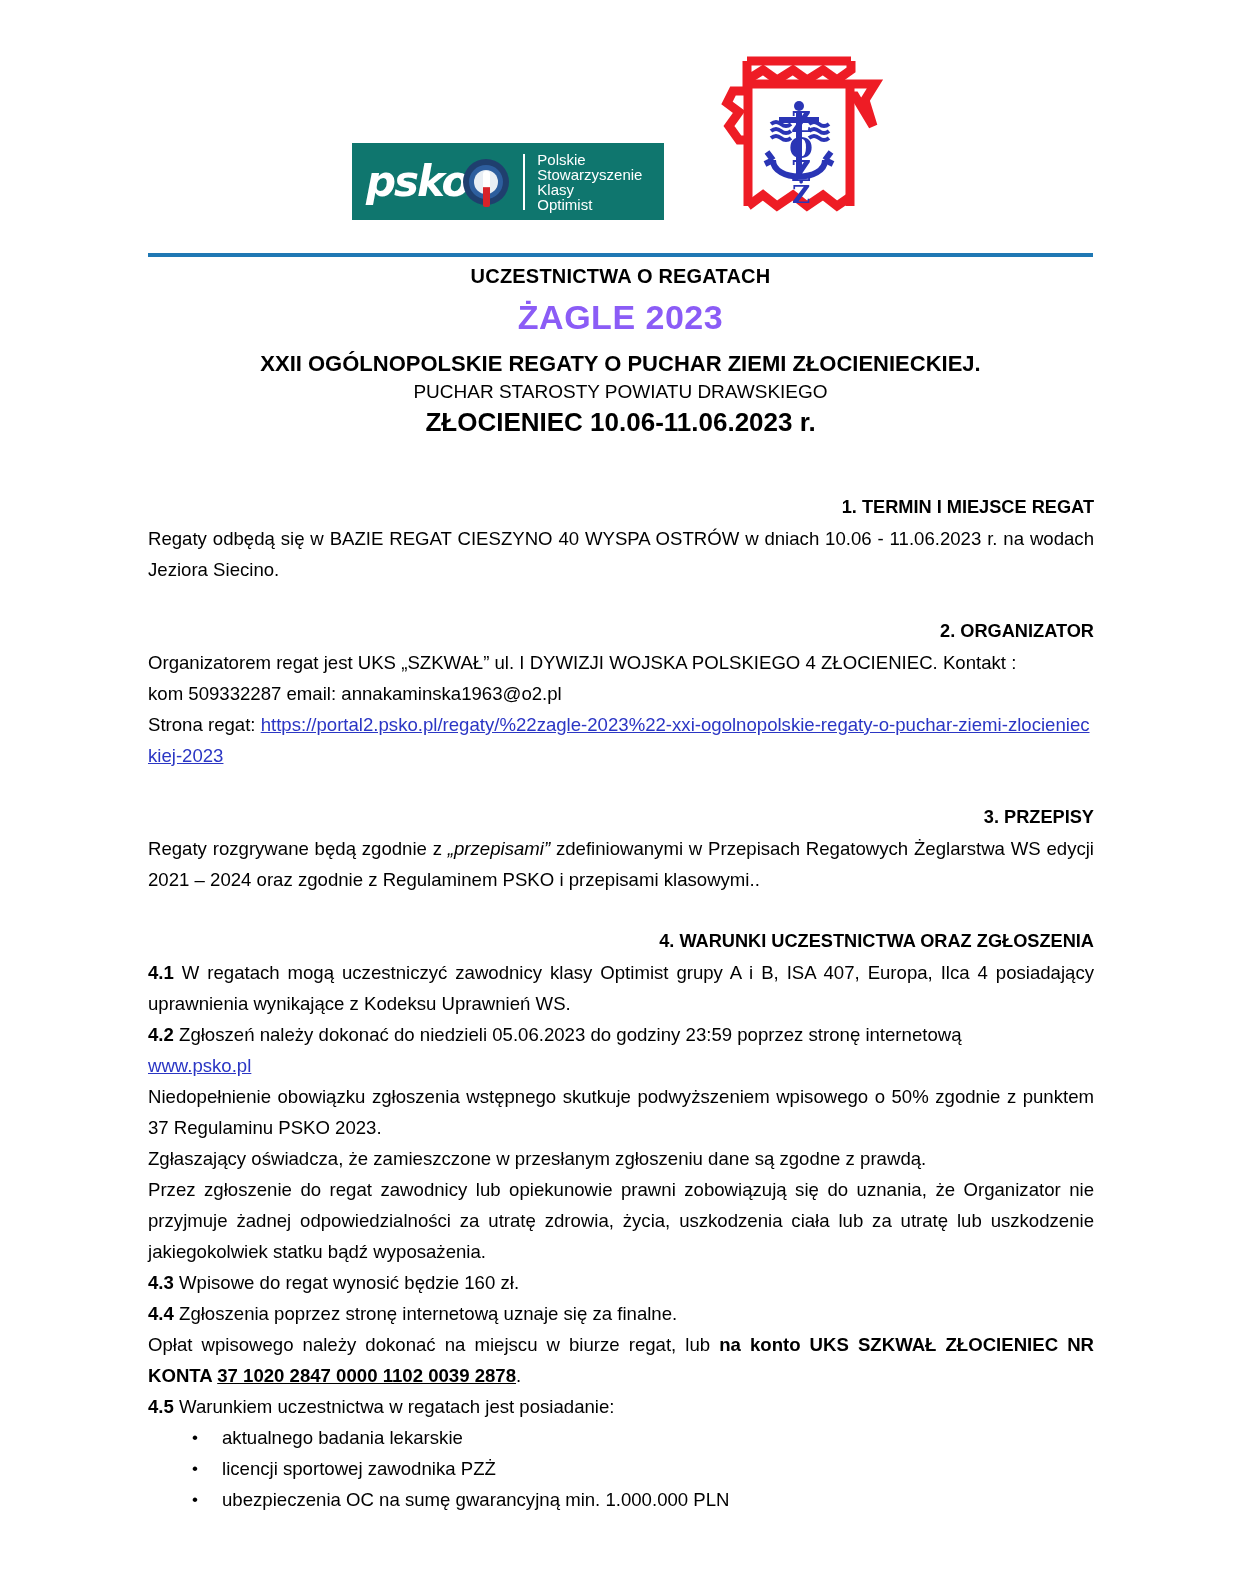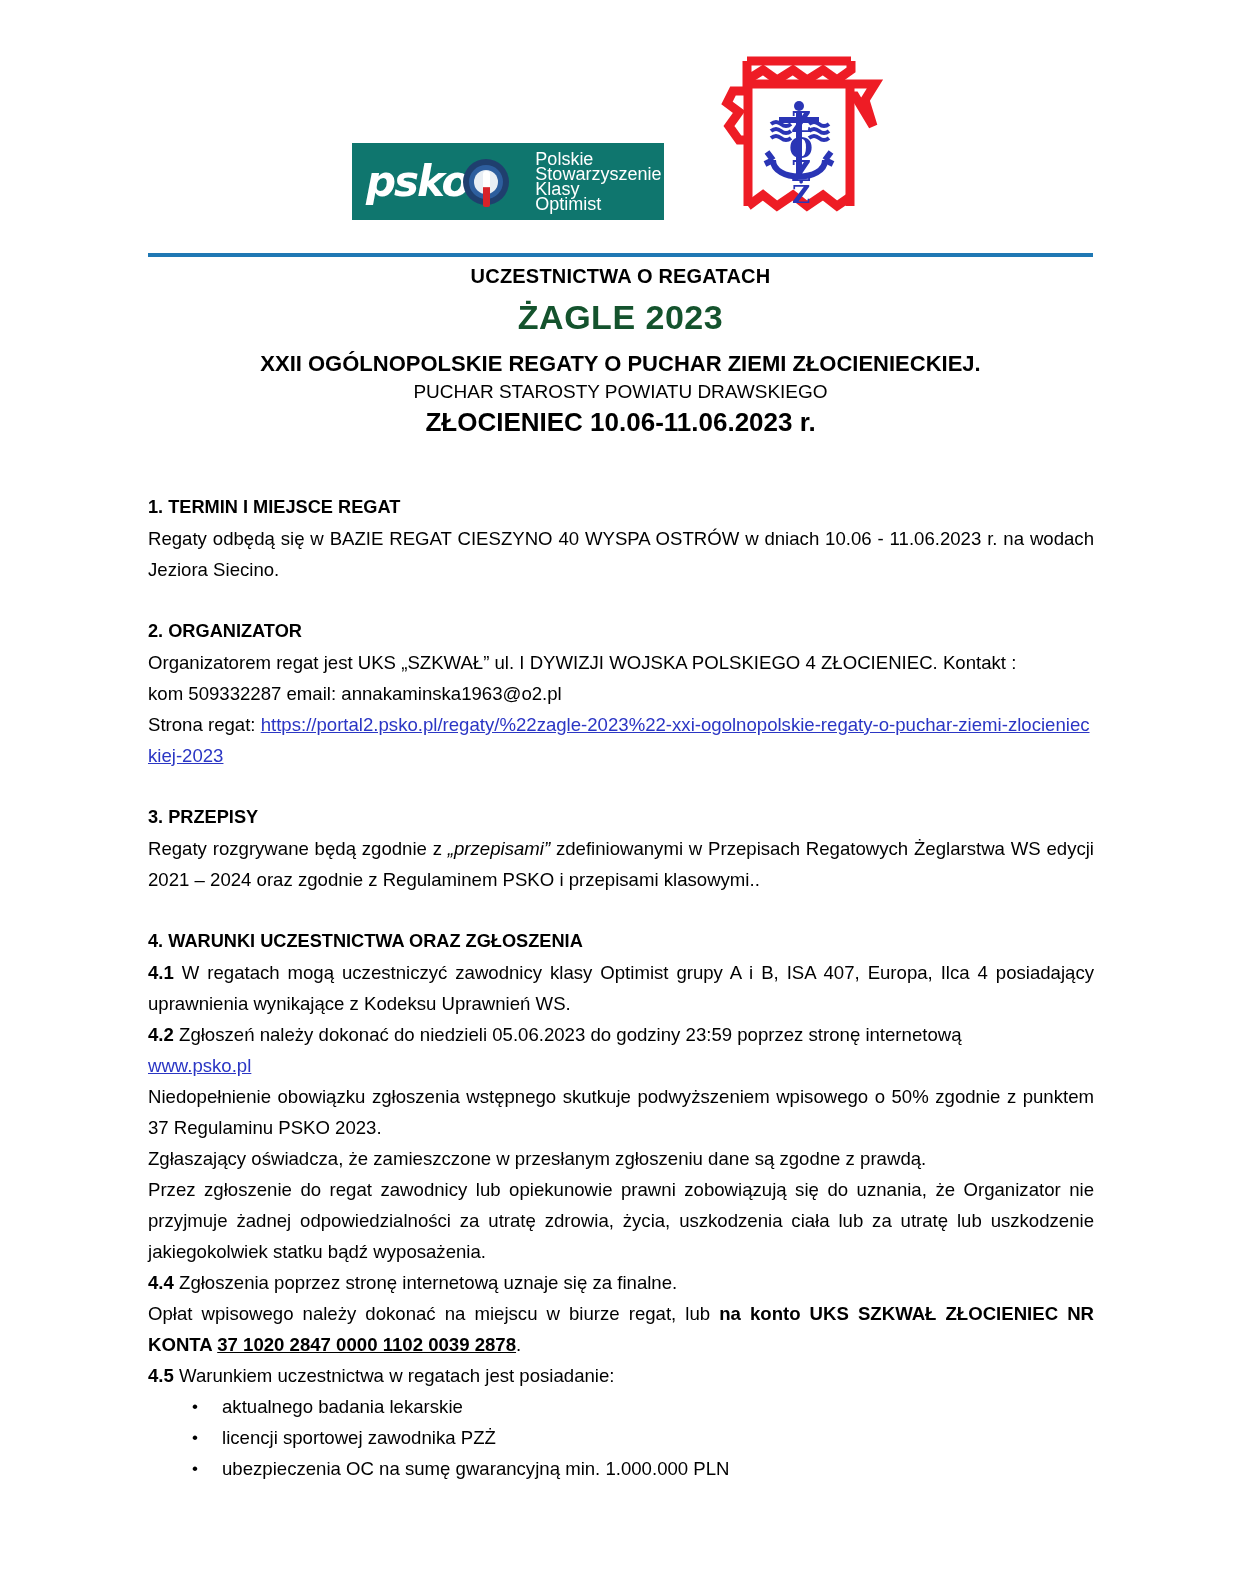--- a/index.html
+++ b/index.html
@@ -91,21 +91,21 @@
     border-radius: 3px 3px 2px 2px;
   }
   .psko-divider {
     width: 2px;
     height: 56px;
     background: #ffffff;
     margin: 0 12px 0 14px;
   }
   .psko-sub {
     font-family: "Liberation Sans", sans-serif;
-    font-size: 18px;
+    font-size: 15px;
     line-height: 15px;
     color: #ffffff;
   }
 
   
   .zozz-logo {
     position: absolute;
     left: 715px;
     top: 48px;
     width: 176px;
@@ -132,21 +132,21 @@
   }
   .t-notice {
     font-size: 20px;
     font-weight: bold;
     letter-spacing: 0.2px;
     margin: 0 0 10px 0;
   }
   .t-title {
     font-size: 34px;
     font-weight: bold;
-    color: #14532d;
+    color: #8b5cf6;
     margin: 0 0 14px 0;
     letter-spacing: 0.5px;
   }
   .t-sub1 {
     font-size: 22px;
     font-weight: bold;
     margin: 0 0 4px 0;
   }
   .t-sub2 {
     font-size: 19px;
@@ -165,20 +165,21 @@
     left: 148px;
     top: 492px;
     width: 946px;
     font-size: 18.6px;
     line-height: 31px;
   }
   .sec-head {
     font-weight: bold;
     font-size: 18.2px;
     margin: 0;
+    text-align: right;
   }
   p.para {
     margin: 0;
     text-align: justify;
     text-justify: inter-word;
   }
   p.para-left {
     margin: 0;
     text-align: left;
   }
@@ -322,20 +323,21 @@
     <p class="para"><b class="num">4.2</b><span> Zgłoszeń należy dokonać do niedzieli 05.06.2023 do godziny 23:59 poprzez stronę internetową</span></p>
 
     <p class="para-left"><span class="link">www.psko.pl</span></p>
 
     <p class="para">Niedopełnienie obowiązku zgłoszenia wstępnego skutkuje podwyższeniem wpisowego o 50% zgodnie z punktem 37 Regulaminu PSKO 2023.</p>
 
     <p class="para-left">Zgłaszający oświadcza, że zamieszczone w przesłanym zgłoszeniu dane są zgodne z prawdą.</p>
 
     <p class="para">Przez zgłoszenie do regat zawodnicy lub opiekunowie prawni zobowiązują się do uznania, że Organizator nie przyjmuje żadnej odpowiedzialności za utratę zdrowia, życia, uszkodzenia ciała lub za utratę lub uszkodzenie jakiegokolwiek statku bądź wyposażenia.</p>
 
+    <p class="para-left"><b class="num">4.3</b><span> Wpisowe do regat wynosić będzie 160 zł.</span></p>
 
     <p class="para-left"><b class="num">4.4</b><span> Zgłoszenia poprzez stronę internetową uznaje się za finalne.</span></p>
 
     <p class="para"><span>Opłat wpisowego należy dokonać na miejscu w biurze regat, lub </span><span class="bold">na konto UKS SZKWAŁ ZŁOCIENIEC NR KONTA </span><span class="acct">37 1020 2847 0000 1102 0039 2878</span><span>.</span></p>
 
 
     <p class="para-left"><b class="num">4.5</b><span> Warunkiem uczestnictwa w regatach jest posiadanie:</span></p>
 
     <ul class="reqs">
       <li>aktualnego badania lekarskie</li>

